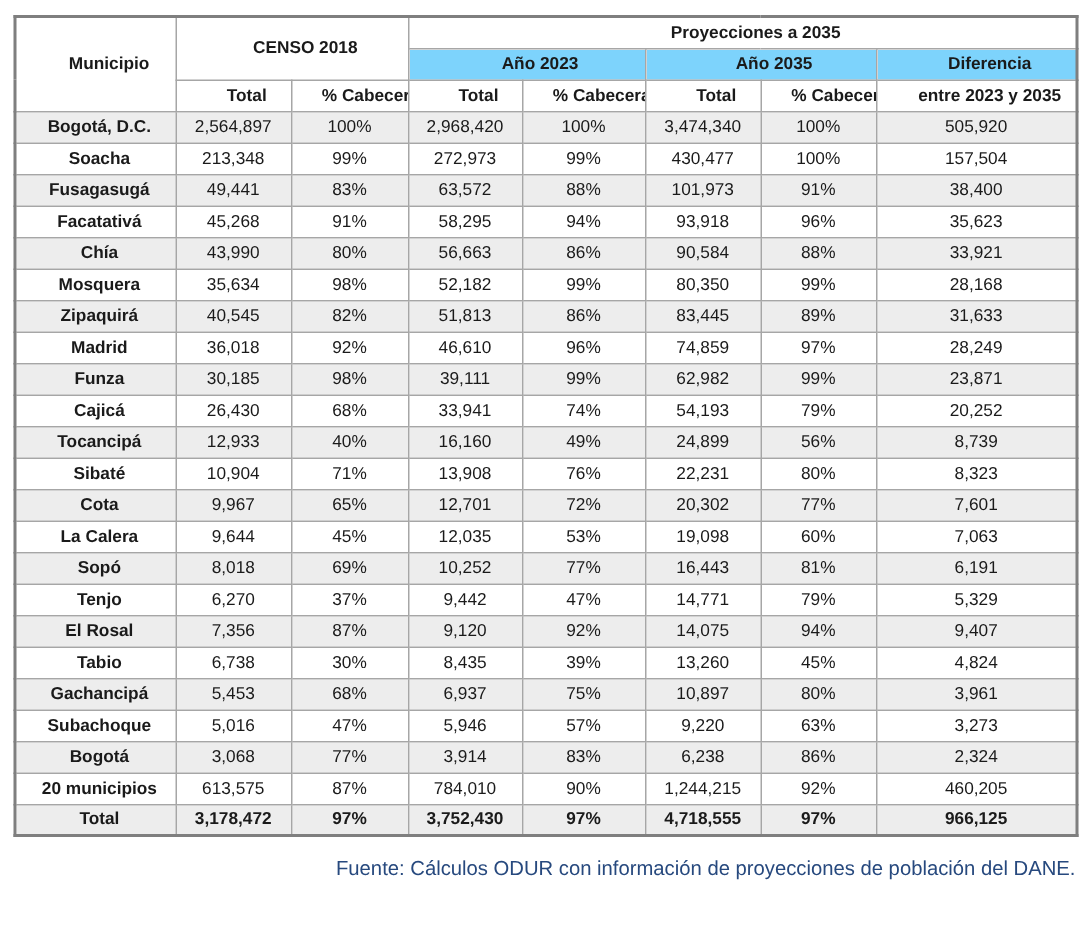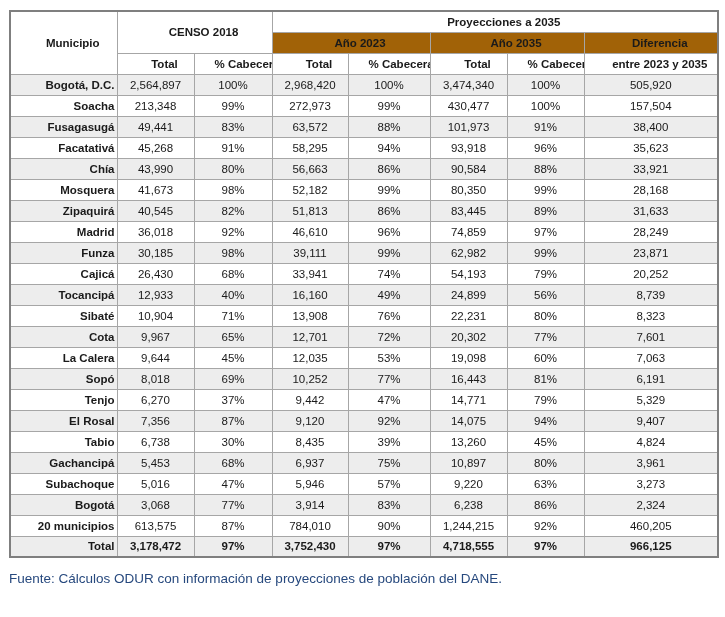--- a/index.html
+++ b/index.html
@@ -21,32 +21,32 @@
     font-size: 11.5px;
     height: 21px;
     padding: 0 2px;
     text-align: center;
     vertical-align: middle;
     color: #1a1a1a;
     white-space: nowrap;
     overflow: hidden;
   }
   .pop-table thead th { font-weight: bold; background: #ffffff; padding-left: 20px; }
-  .pop-table thead tr.year-row th { background: #a16207; }
+  .pop-table thead tr.year-row th { background: #7dd3fc; }
   .pop-table tbody td:first-child {
-    text-align: right;
+    text-align: center;
     padding-left: 7px;
     font-weight: bold;
   }
   .pop-table tbody tr:nth-child(odd) { background: #ededed; }
   .pop-table tbody tr.bold td { font-weight: bold; }
   .source-note {
     width: 708px;
     margin-top: 13px;
-    text-align: left;
+    text-align: right;
     font-size: 13.5px;
     color: #27497e;
   }
 </style>
 </head>
 <body>
 
 <div class="wrap">
   <table class="pop-table">
     <colgroup>
@@ -126,21 +126,21 @@
           <td>43,990</td>
           <td>80%</td>
           <td>56,663</td>
           <td>86%</td>
           <td>90,584</td>
           <td>88%</td>
           <td>33,921</td>
         </tr>
         <tr>
           <td>Mosquera</td>
-          <td>41,673</td>
+          <td>35,634</td>
           <td>98%</td>
           <td>52,182</td>
           <td>99%</td>
           <td>80,350</td>
           <td>99%</td>
           <td>28,168</td>
         </tr>
         <tr>
           <td>Zipaquirá</td>
           <td>40,545</td>

